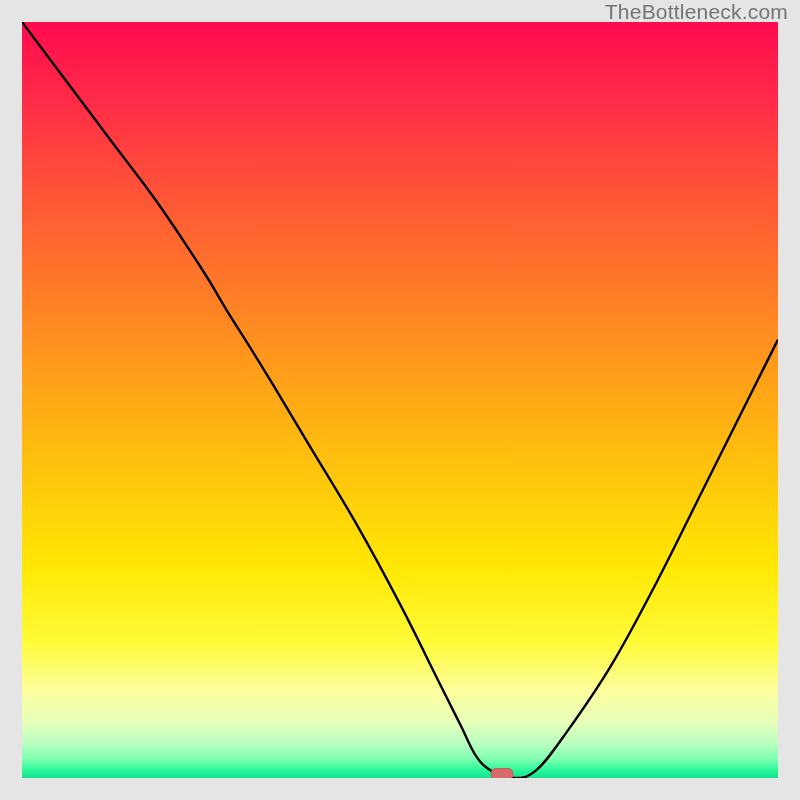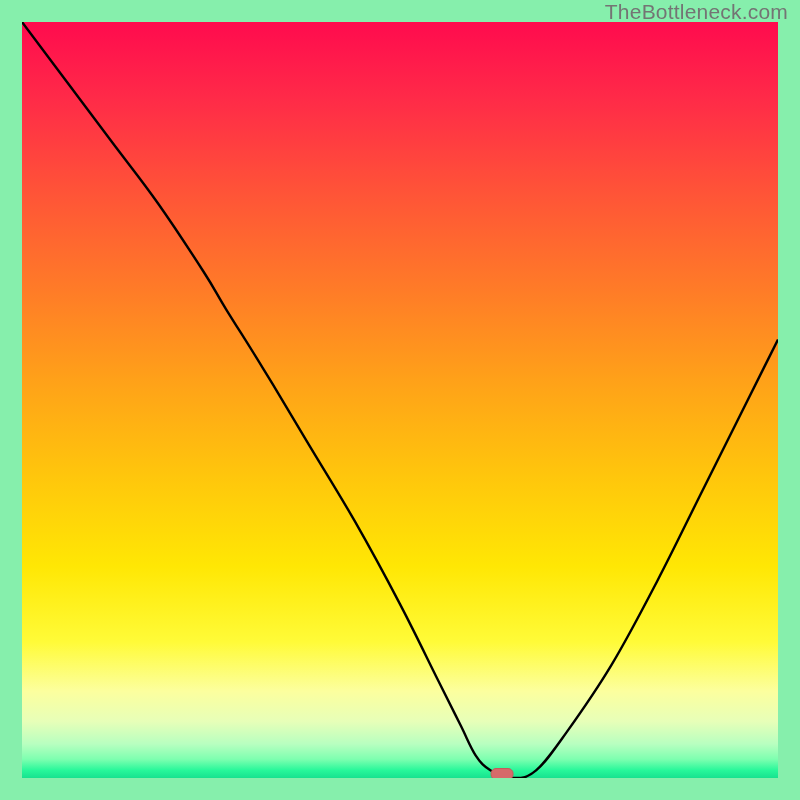--- a/index.html
+++ b/index.html
@@ -9,21 +9,21 @@
     height: 800px;
     background: #000;
     overflow: hidden;
   }
   .frame {
     position: absolute;
     left: 0;
     top: 0;
     width: 800px;
     height: 800px;
-    background: #86efac;
+    background: #e5e5e5;
   }
   .plot {
     position: absolute;
     left: 22px;
     top: 22px;
     width: 756px;
     height: 756px;
   }
   .watermark {
     position: absolute;

